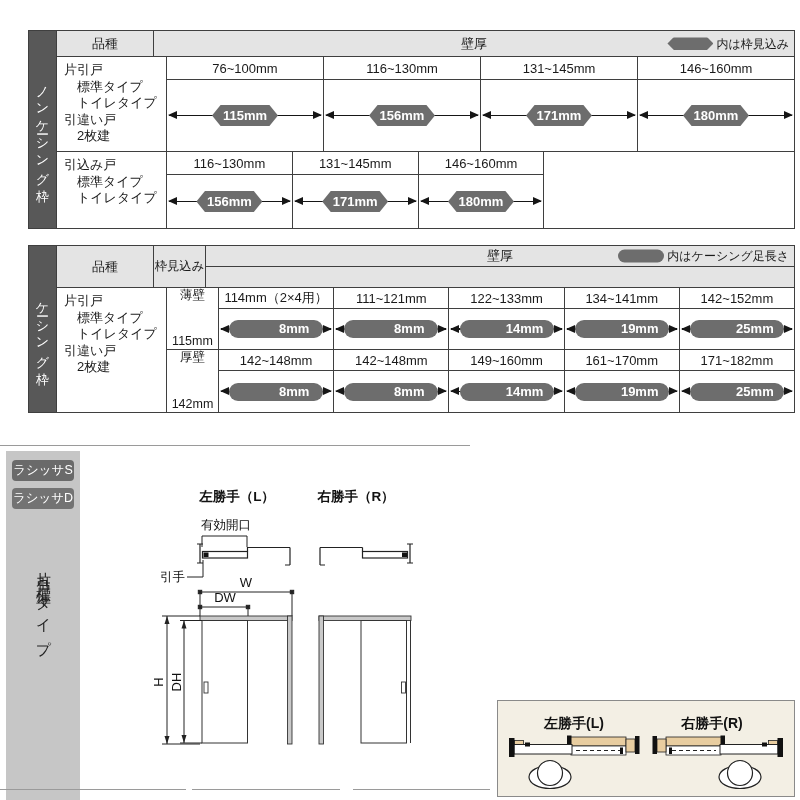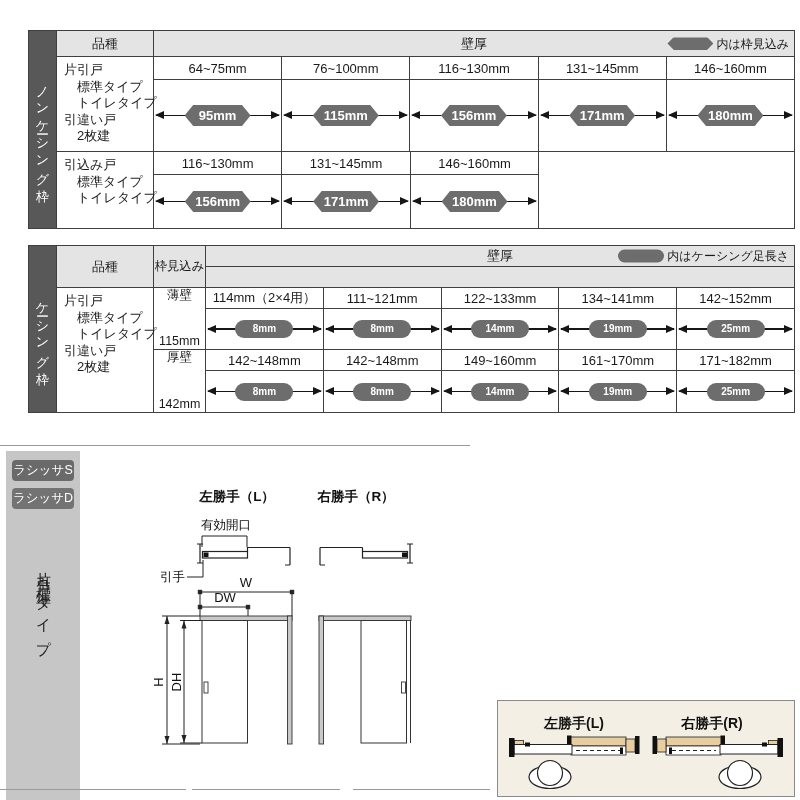--- a/index.html
+++ b/index.html
@@ -19,36 +19,36 @@
   .cell-c { display:flex; align-items:center; justify-content:center; box-sizing:border-box; }
   .t1 .hdr { height:25px; display:flex; border-bottom:1px solid #3f3f3f; flex:none; }
   .kind-h { width:97px; border-right:1px solid #3f3f3f; font-size:13px; flex:none; }
   .wall-h { flex:1; position:relative; font-size:13px; }
   .legend { position:absolute; right:5px; top:50%; transform:translateY(-50%); display:flex; align-items:center; font-size:12px; white-space:nowrap; }
   .shape-hex  { width:46px; height:13px; background:#6d6d6d; clip-path:polygon(0 50%,14% 0,86% 0,100% 50%,86% 100%,14% 100%); margin-right:3px; flex:none; }
   .shape-pill { width:46px; height:13px; background:#6d6d6d; border-radius:7px; margin-right:3px; flex:none; }
   .grp { display:flex; min-height:0; box-sizing:border-box; }
   .grp1 { height:95px; border-bottom:1px solid #3f3f3f; flex:none; }
   .grp2 { flex:1; }
-  .kind-cell { width:97px; border-right:1px solid #3f3f3f; font-size:13px; line-height:16.5px; padding:5px 8px 0 7px; box-sizing:border-box; flex:none; }
+  .kind-cell { width:110px; border-right:1px solid #3f3f3f; font-size:13px; line-height:16.5px; padding:5px 8px 0 7px; box-sizing:border-box; flex:none; }
   .kind-cell div { white-space:pre; }
   .cols { flex:1; display:flex; min-width:0; }
   .col { flex:1; display:flex; flex-direction:column; border-right:1px solid #3f3f3f; min-width:0; box-sizing:border-box; }
   .cols .col:last-child { border-right:none; }
   .col-empty { flex:2; border-right:none !important; }
   .range { height:22px; border-bottom:1px solid #3f3f3f; display:flex; align-items:center; justify-content:center; font-size:13px; flex:none; white-space:nowrap; }
   .t2 .range { height:20px; font-size:13px; }
   .badge-area { flex:1; position:relative; display:flex; align-items:center; justify-content:center; }
   .badge-area::before { content:""; position:absolute; left:2px; right:2px; top:50%; margin-top:-0.8px; height:1.6px; background:#161616; }
   .ah { position:absolute; top:50%; margin-top:-4.5px; width:0; height:0; border-top:4.5px solid transparent; border-bottom:4.5px solid transparent; }
   .ah.l { left:1px;  border-right:9px solid #161616; }
   .ah.r { right:1px; border-left:9px solid #161616; }
   .badge { position:relative; z-index:1; background:#6d6d6d; color:#fff; font-weight:bold; text-align:center; white-space:nowrap; }
   .badge.hex  { width:66px; height:21px; line-height:21px; font-size:13px; clip-path:polygon(0 50%,13% 0,87% 0,100% 50%,87% 100%,13% 100%); }
-  .badge.pill { width:58px; height:18px; line-height:18px; font-size:10px; border-radius:9px; }
+  .badge.pill { width:58px; height:18px; line-height:18px; font-size:13px; border-radius:9px;padding-left:36px; }
   
   .t2hdr { display:flex; border-bottom:1px solid #3f3f3f; flex:none; }
   .kind-h2 { width:97px; height:41px; border-right:1px solid #3f3f3f; font-size:13px; flex:none; }
   .mikomi-h { width:52px; height:41px; border-right:1px solid #3f3f3f; font-size:12.3px; flex:none; }
   .wallcol { flex:1; display:flex; flex-direction:column; min-width:0; }
   .wall-h2 { height:21px; border-bottom:1px solid #3f3f3f; position:relative; font-size:13px; }
   .subrow { height:20px; display:flex; }
   .sub36 { flex:1; border-right:1px solid #3f3f3f; font-size:12.3px; }
   .sub24 { flex:4; font-size:12.3px; }
   .t2data { flex:1; display:flex; min-height:0; }
@@ -90,28 +90,20 @@
     <div class="grp grp1">
       <div class="kind-cell">
         <div>片引戸</div>
         <div>　標準タイプ</div>
         <div>　トイレタイプ</div>
         <div>引違い戸</div>
         <div>　2枚建</div>
       </div>
       <div class="cols">
         <div class="col">
-          <div class="range">64~75mm</div>
-          <div class="badge-area">
-              <span class="ah l"></span>
-              <span class="ah r"></span>
-              <span class="badge hex">95mm</span>
-            </div>
-        </div>
-        <div class="col">
           <div class="range">76~100mm</div>
           <div class="badge-area">
               <span class="ah l"></span>
               <span class="ah r"></span>
               <span class="badge hex">115mm</span>
             </div>
         </div>
         <div class="col">
           <div class="range">116~130mm</div>
           <div class="badge-area">

